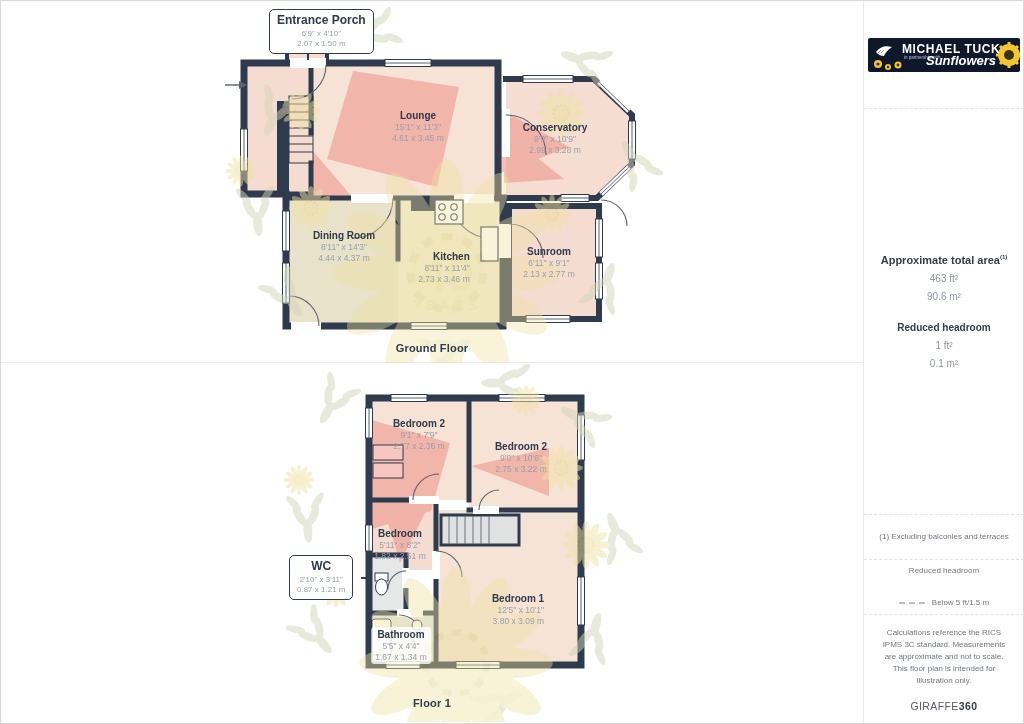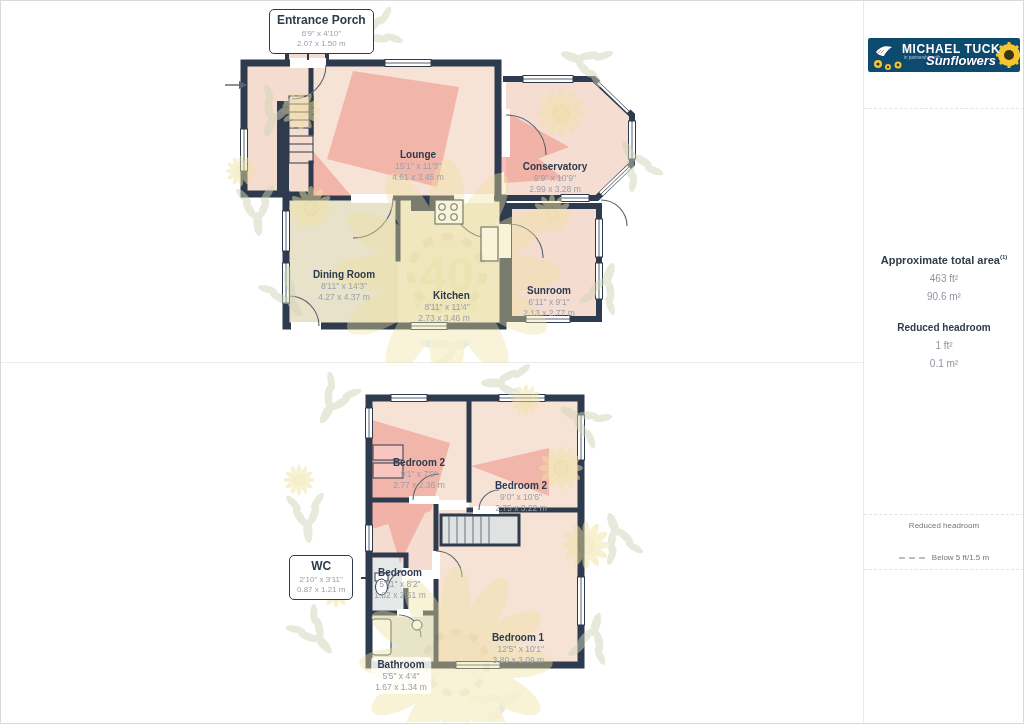--- a/index.html
+++ b/index.html
@@ -6,41 +6,41 @@
   body { font-family:"Liberation Sans", sans-serif; background:#fff; }
   .canvas { position:relative; width:1024px; height:724px; background:#fff;
             border:1px solid #d9d9d9; overflow:hidden; }
   .plans { position:absolute; left:0; top:0; width:862px; height:722px; }
   .floor-section { position:relative; width:862px; }
   #ground-section { height:362px; border-bottom:1px solid #ececec; }
   #first-section  { height:359px; }
   .plan-svg { position:absolute; left:0; top:0; }
 
   .room-label { position:absolute; transform:translateX(-50%); text-align:center;
-                line-height:1.3; white-space:nowrap;margin-top:39px; }
+                line-height:1.3; white-space:nowrap; }
   .room-name  { display:block; font-size:10px; font-weight:bold; color:#2e3a4d; }
   .room-dims  { display:block; font-size:8.5px; color:#99a0ab; }
   .boxed { background:rgba(255,255,255,.78); border-radius:3px; padding:1px 4px; }
 
   .callout { position:absolute; background:#fff; border:1.5px solid #2e3a4d;
              border-radius:5px; padding:3px 7px 4px; text-align:center; line-height:1.3;
              white-space:nowrap; z-index:5; }
   .callout .room-name { font-size:12px; }
   .callout .room-dims { font-size:8px; }
   .callout-pointer { position:absolute; background:#2e3a4d; z-index:4; }
 
   .floor-label { position:absolute; left:0; width:862px; text-align:center;
                  font-size:11px; font-weight:bold; color:#2e3a4d; letter-spacing:.2px; }
 
   .sidebar { position:absolute; left:862px; top:0; width:161px; height:722px;
              border-left:1px solid #e9e9e9; background:#fff; }
   .s-sec { width:100%; border-bottom:1px dashed #e3e3e3; display:flex;
            flex-direction:column; align-items:center; }
   .s-logo { height:108px; justify-content:flex-start; }
-  .logo-box { margin-top:37px; width:152px; height:34px; background:#0c4a6e;
+  .logo-box { margin-top:37px; width:152px; height:34px; background:#0f172a;
               border-radius:2px; position:relative; overflow:hidden; }
   .logo-main { position:absolute; left:34px; top:4px; font-size:12px; font-weight:bold;
                color:#fff; letter-spacing:.6px; }
   .logo-sub  { position:absolute; left:36px; top:17px; font-size:4.5px; color:#b9c0e4; }
   .logo-script { position:absolute; left:58px; top:15px; font-family:Liberation Sans, sans-serif;
                  font-style:italic; font-weight:bold; font-size:13px; color:#fff;
                  text-shadow:0 0 2px #1c2150; }
   .s-area { height:406px; justify-content:center; }
   .area-title { font-size:11px; font-weight:bold; color:#333c49; }
   .area-title sup { font-size:6px; }
@@ -236,32 +236,33 @@
         <span class="room-dims">4.61 x 3.45 m</span>
       </div>
       <div class="room-label" style="left:554px; top:120px;">
         <span class="room-name">Conservatory</span>
         <span class="room-dims">9'9" x 10'9"</span>
         <span class="room-dims">2.99 x 3.28 m</span>
       </div>
       <div class="room-label" style="left:343px; top:228px;text-align:center;">
         <span class="room-name">Dining Room</span>
         <span class="room-dims">8'11" x 14'3"</span>
-        <span class="room-dims">4.27 x 4.37 m</span>
+        <span class="room-dims">4.44 x 4.37 m</span>
       </div>
       <div class="room-label" style="left:443px; top:249px;text-align:right;">
         <span class="room-name">Kitchen</span>
         <span class="room-dims">8'11" x 11'4"</span>
         <span class="room-dims">2.73 x 3.46 m</span>
       </div>
       <div class="room-label" style="left:548px; top:244px;">
         <span class="room-name">Sunroom</span>
         <span class="room-dims">6'11" x 9'1"</span>
         <span class="room-dims">2.13 x 2.77 m</span>
       </div>
+      <div class="floor-label" style="top:341px;">Ground Floor</div>
     </div>
 
     <div class="floor-section" id="first-section">
       <svg class="plan-svg" width="862" height="359" viewBox="0 0 862 359">
         <defs>
           <g id="f-sun">
             <g fill="#eee2a2">
               <ellipse cx="13" cy="0" rx="9" ry="3.4"></ellipse>
                 <ellipse cx="13" cy="0" rx="9" ry="3.4" transform="rotate(30)"></ellipse>
               <ellipse cx="13" cy="0" rx="9" ry="3.4" transform="rotate(60)"></ellipse>
@@ -402,33 +403,34 @@
       <div class="room-label" style="left:399px; top:164px;">
         <span class="room-name">Bedroom</span>
         <span class="room-dims">5'11" x 8'2"</span>
         <span class="room-dims">1.82 x 2.51 m</span>
       </div>
       <div class="room-label" style="left:517px; top:229px;text-align:right;">
         <span class="room-name">Bedroom 1</span>
         <span class="room-dims">12'5" x 10'1"</span>
         <span class="room-dims">3.80 x 3.09 m</span>
       </div>
-      <div class="room-label boxed" style="left:400px; top:255px;text-align:center;">
+      <div class="room-label boxed" style="left:400px; top:264px;text-align:center;">
         <span class="room-name">Bathroom</span>
         <span class="room-dims">5'5" x 4'4"</span>
         <span class="room-dims">1.67 x 1.34 m</span>
       </div>
 
       <div class="callout" style="left:288px; top:192px;">
         <span class="room-name">WC</span>
         <span class="room-dims">2'10" x 3'11"</span>
         <span class="room-dims">0.87 x 1.21 m</span>
       </div>
       <div class="callout-pointer" style="left:360px; top:214px; width:8px; height:1.5px;"></div>
 
+      <div class="floor-label" style="top:334px;">Floor 1</div>
     </div>
   </div>
 
   <div class="sidebar">
     <div class="s-sec s-logo">
       <div class="logo-box">
         <svg width="152" height="34" style="position:absolute;left:0;top:0;">
           <g>
             <path d="M8,14 Q14,6 24,9 Q18,13 16,18 Q11,18 8,14 Z" fill="#ffffff"></path>
             <path d="M10,15 l3,-3 M13,15 l3,-3" stroke="#d87f9a" stroke-width="1"></path>
@@ -457,23 +459,32 @@
       <div class="area-title">
         <span>Approximate total area</span><sup>(1)</sup>
       </div>
       <div class="s-val">463 ft²</div>
       <div class="s-val">90.6 m²</div>
       <div class="headroom-title">Reduced headroom</div>
       <div class="s-val">1 ft²</div>
       <div class="s-val">0.1 m²</div>
     </div>
 
+    <div class="s-sec s-note">
+      <div class="small-grey">(1) Excluding balconies and terraces</div>
+    </div>
 
     <div class="s-sec s-legend">
       <div class="small-grey">Reduced headroom</div>
       <div class="legend-row">
         <span class="legend-dash"></span>
         <span class="small-grey">Below 5 ft/1.5 m</span>
       </div>
     </div>
 
+    <div class="s-sec s-disc">
+      <div class="small-grey">Calculations reference the RICS IPMS 3C standard. Measurements are approximate and not to scale. This floor plan is intended for illustration only.</div>
+      <div class="credit">
+        <span>GIRAFFE</span><b>360</b>
+      </div>
+    </div>
   </div>
 </div>
 
 </body></html>

